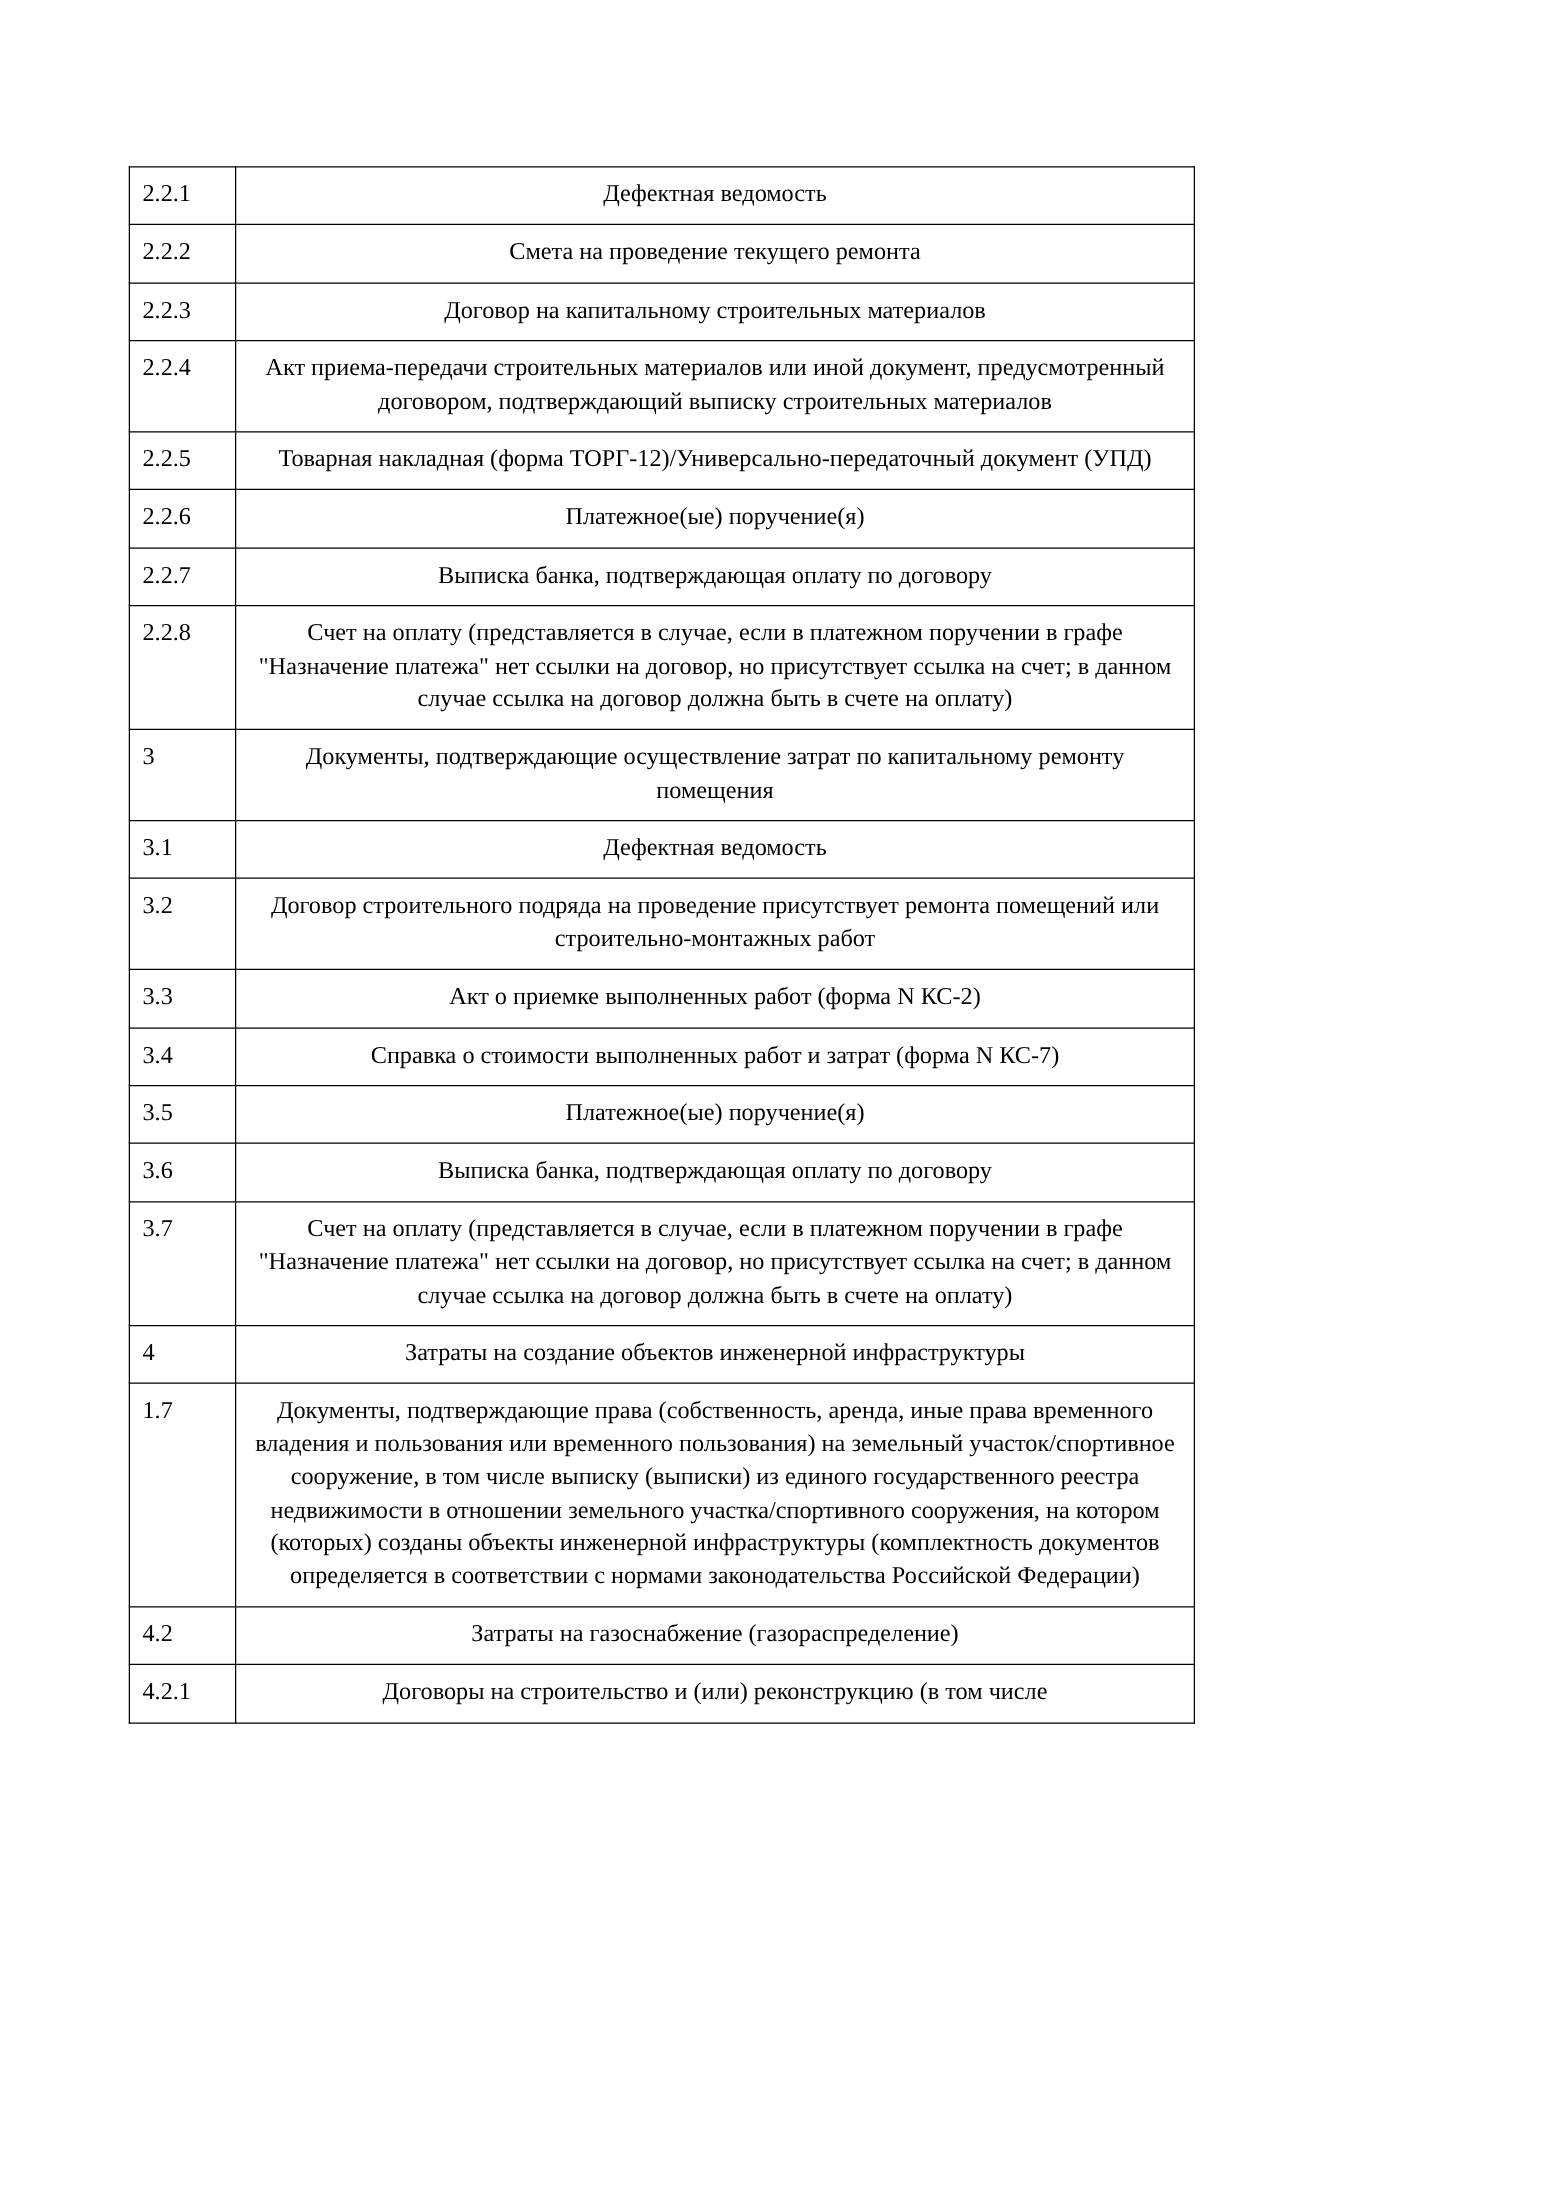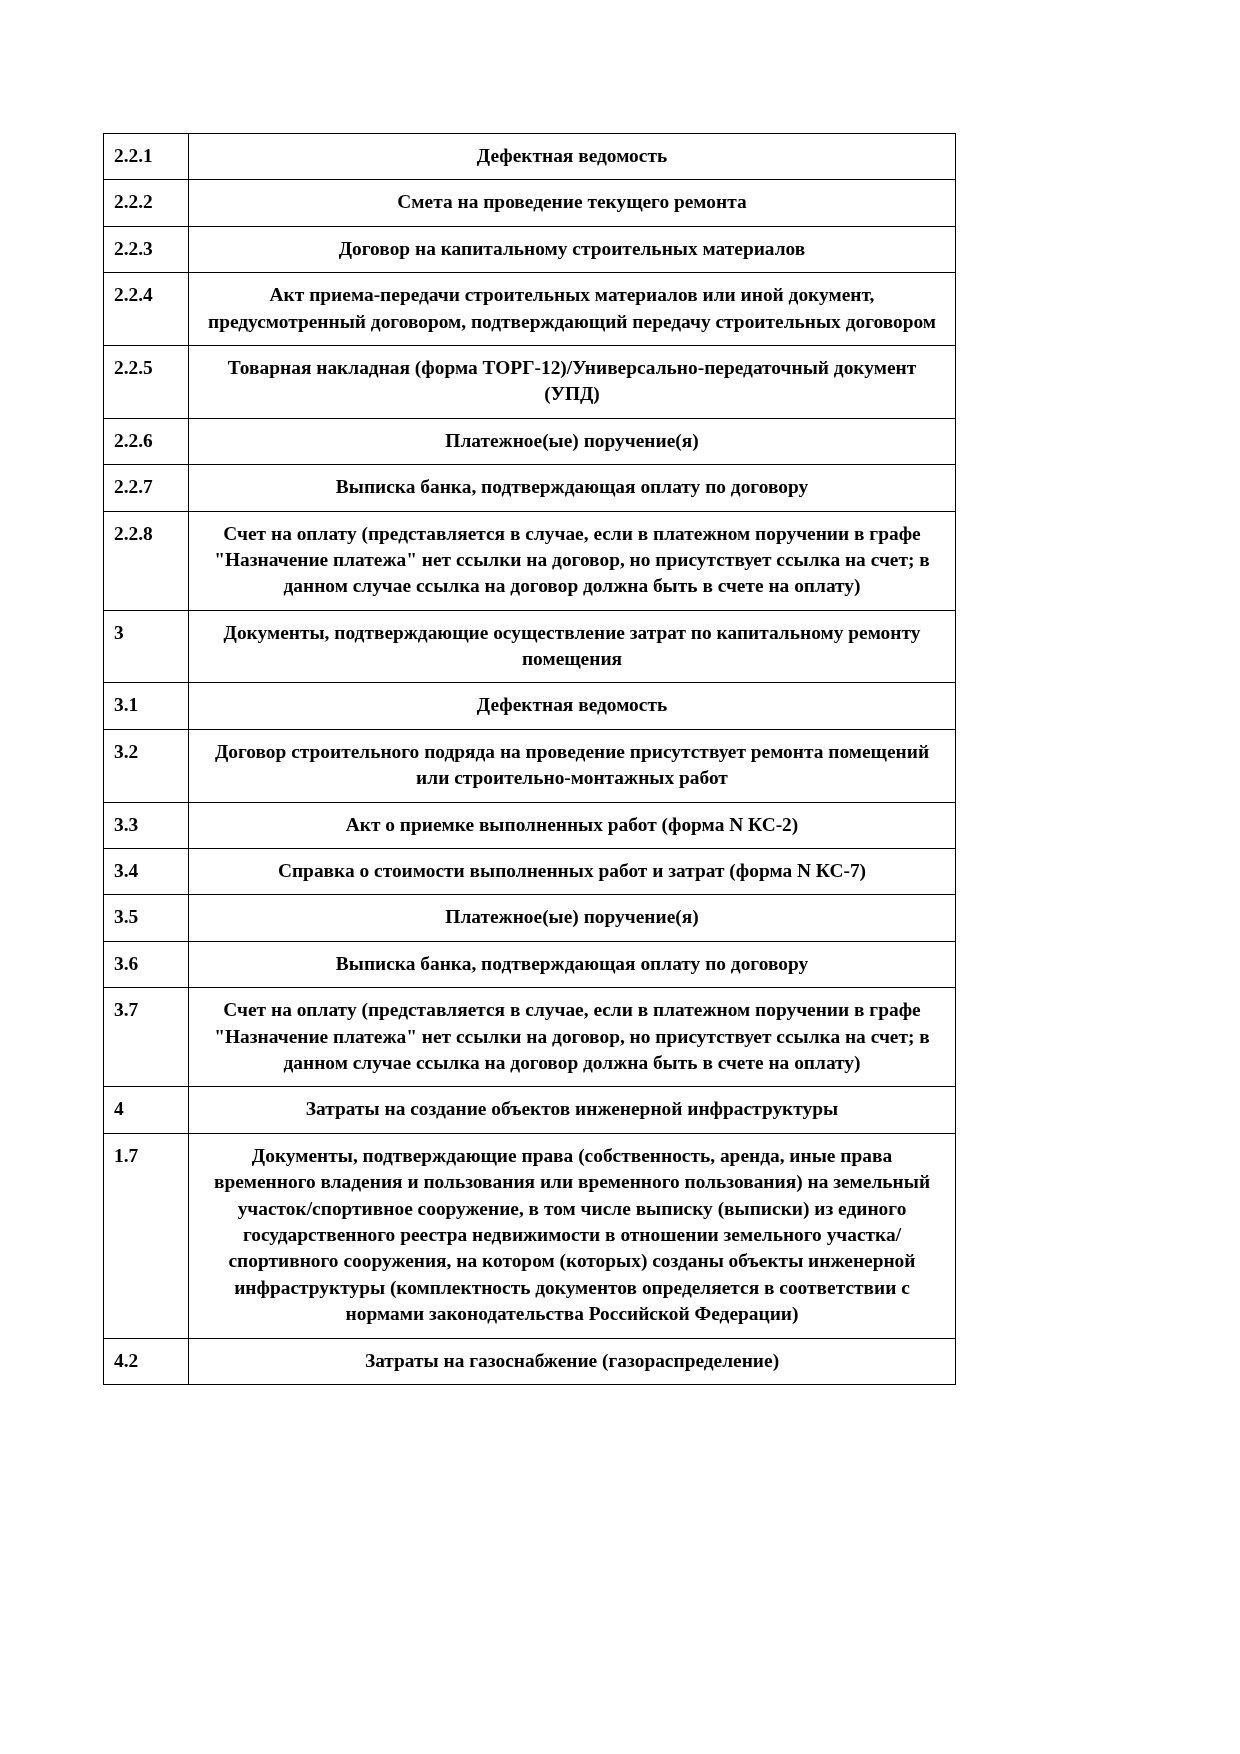--- a/index.html
+++ b/index.html
@@ -24,21 +24,20 @@
   .doc-table-wrap {
     position: absolute;
     left: 103px;
     top: 133px;
     width: 852px;
   }
   table.doc-table {
     width: 852px;
     border-collapse: collapse;
     table-layout: fixed;
-    font-weight: bold;
   }
   table.doc-table td {
     border: 1px solid #000000;
     vertical-align: top;
     padding: 9px 10px 10px 10px;
     font-size: 19.4px;
     line-height: 1.36;
     font-family: "Liberation Serif", "DejaVu Serif", serif;
   }
   col.c-num { width: 85px; }
@@ -72,21 +71,21 @@
           <tr>
             <td class="num">2.2.2</td>
             <td class="txt">Смета на проведение текущего ремонта</td>
           </tr>
           <tr>
             <td class="num">2.2.3</td>
             <td class="txt">Договор на капитальному строительных материалов</td>
           </tr>
           <tr>
             <td class="num">2.2.4</td>
-            <td class="txt">Акт приема-передачи строительных материалов или иной документ, предусмотренный договором, подтверждающий передачу строительных договором</td>
+            <td class="txt">Акт приема-передачи строительных материалов или иной документ, предусмотренный договором, подтверждающий выписку строительных материалов</td>
           </tr>
           <tr>
             <td class="num">2.2.5</td>
             <td class="txt">Товарная накладная (форма ТОРГ-12)/Универсально-передаточный документ (УПД)</td>
           </tr>
           <tr>
             <td class="num">2.2.6</td>
             <td class="txt">Платежное(ые) поручение(я)</td>
           </tr>
           <tr>
@@ -134,16 +133,20 @@
             <td class="txt">Затраты на создание объектов инженерной инфраструктуры</td>
           </tr>
           <tr>
             <td class="num">1.7</td>
             <td class="txt">Документы, подтверждающие права (собственность, аренда, иные права временного владения и пользования или временного пользования) на земельный участок/спортивное сооружение, в том числе выписку (выписки) из единого государственного реестра недвижимости в отношении земельного участка/спортивного сооружения, на котором (которых) созданы объекты инженерной инфраструктуры (комплектность документов определяется в соответствии с нормами законодательства Российской Федерации)</td>
           </tr>
           <tr>
             <td class="num">4.2</td>
             <td class="txt">Затраты на газоснабжение (газораспределение)</td>
           </tr>
+          <tr>
+            <td class="num">4.2.1</td>
+            <td class="txt">Договоры на строительство и (или) реконструкцию (в том числе</td>
+          </tr>
         </tbody>
     </table>
   </div>
 </div>
 
 </body></html>

